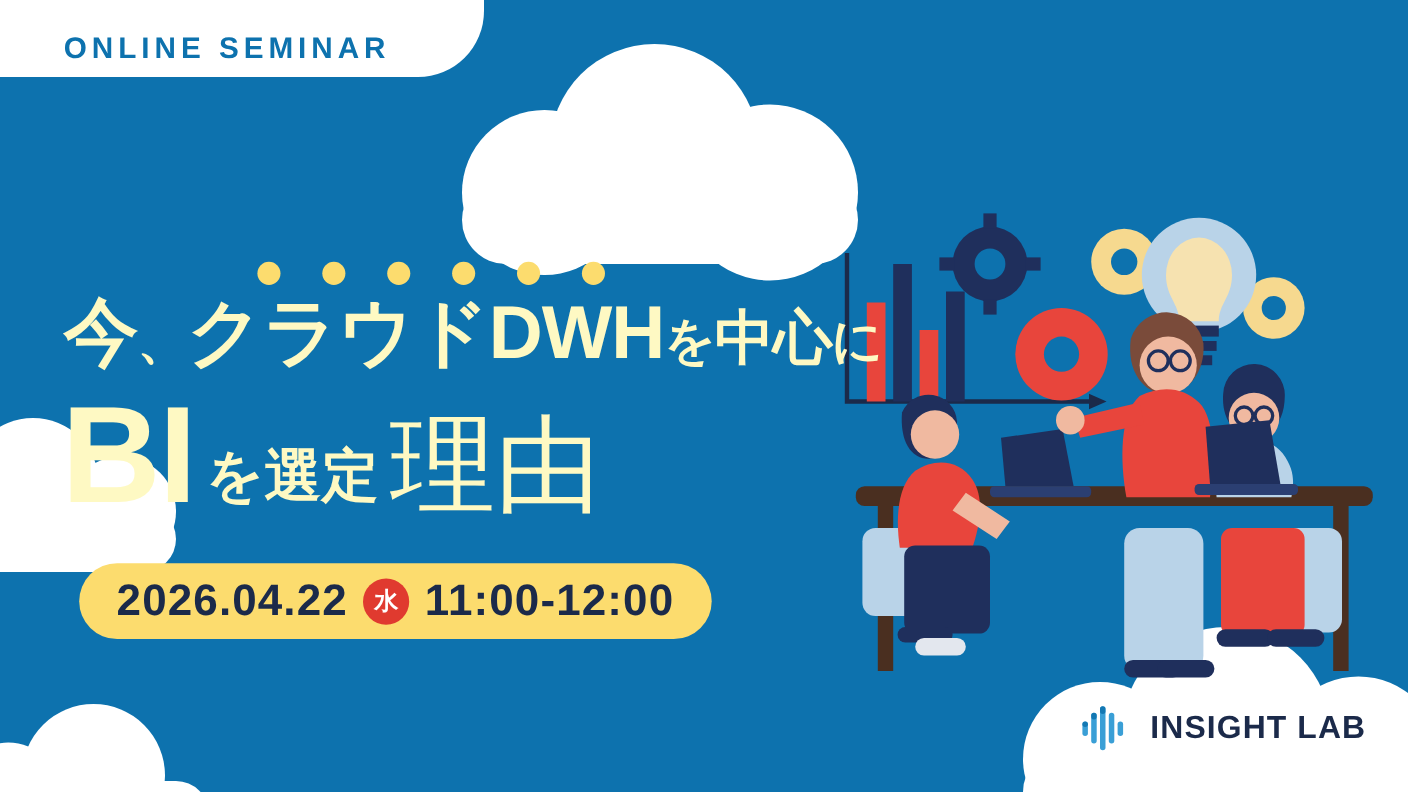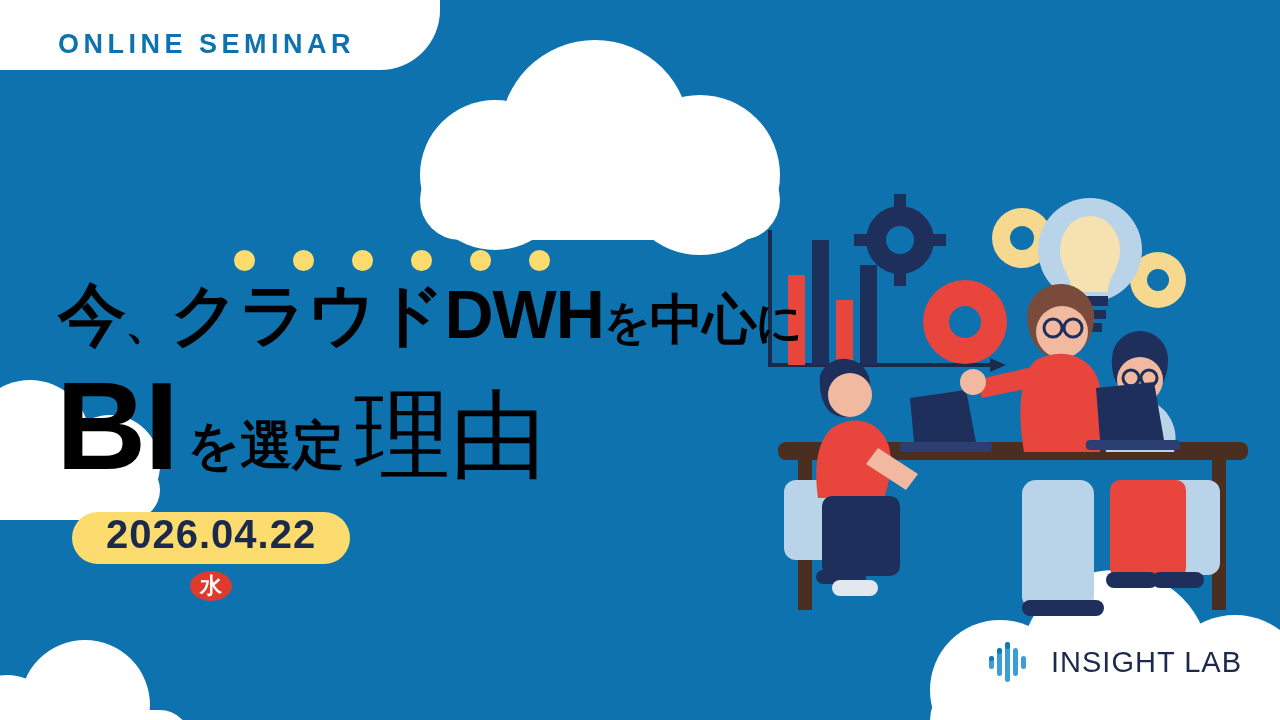--- a/index.html
+++ b/index.html
@@ -48,21 +48,21 @@
     padding:0 0 10px 118px;
   }
   .badge span {
     color:#0d72ae;
     font-size:27px;
     font-weight:bold;
     letter-spacing:4.5px;
   }
 
   
-  .headline { position:absolute; left:52px; top:232px; width:760px; color:#000000; }
+  .headline { position:absolute; left:52px; top:220px; width:760px; color:#fef9c3; }
 
   .dots { position:absolute; left:182px; top:18px; display:flex; gap:38px; }
   .dot { width:21px; height:21px; border-radius:50%; background:#fcdc6e; }
 
   .line1 {
     font-size:68px; font-weight:bold; line-height:1;
     white-space:nowrap; letter-spacing:-1px;
     position:relative; top:48px; left:6px;
   }
   .line1 .sm { font-size:46px; }
@@ -78,39 +78,39 @@
     text-align:right;
   }
   .stackwrap { display:flex; flex-direction:column; align-items:flex-start; margin:0 4px 10px 10px; }
   .stack-top { font-size:52px; font-weight:bold; line-height:1.02; }
   .stack-bot { font-size:47px; font-weight:bold; line-height:1.02; }
   .rest { font-size:96px; font-weight:normal; line-height:1; margin-left:6px; letter-spacing:0px; }
 
   
   .pill {
     position:absolute; left:72px; top:512px;
-    height:52px; padding:0 34px;
+    height:69px; padding:0 34px;
     background:#fcdc6e;
     border-radius:36px;
-    display:flex; align-items:center; gap:14px;flex-direction:column;
+    display:flex; align-items:center; gap:14px;
   }
   .pill .date, .pill .time {
     font-size:40px; font-weight:bold; color:#1b2a4a; letter-spacing:1px;
   }
   .pill .daymark {
     width:42px; height:42px; border-radius:50%;
     background:#e03a2f; color:#fff;
     display:flex; align-items:center; justify-content:center;
     font-size:22px; font-weight:bold;
   }
 
   
   .logo { position:absolute; right:38px; bottom:32px; display:flex; align-items:center; gap:14px; }
   .logo-mark { width:52px; height:52px; }
-  .logo-text { font-size:29px; font-weight:normal; color:#1b2a4a; letter-spacing:1px;text-align:center; }
+  .logo-text { font-size:29px; font-weight:bold; color:#1b2a4a; letter-spacing:1px;text-align:center; }
 
   .art { position:absolute; right:0px; top:180px; width:520px; height:470px; }
 </style>
 </head>
 <body>
 
 <div id="stage">
 
   <div class="cloud-group top-cloud">
     <div class="cloud c1"></div>
@@ -254,20 +254,21 @@
       <span class="stackwrap">
         <span class="stack-top">を選定</span>
       </span>
       <span class="rest">理由</span>
     </div>
   </div>
 
   <div class="pill">
     <span class="date">2026.04.22</span>
     <span class="daymark">水</span>
+    <span class="time">11:00-12:00</span>
   </div>
 
   <div class="logo">
     <span class="logo-mark">
       <svg viewBox="0 0 52 52" width="52" height="52" xmlns="http://www.w3.org/2000/svg">
         <g fill="#3a9fd6">
           <rect x="4" y="20" width="5" height="13" rx="2.5"></rect>
           <rect x="12" y="12" width="5" height="28" rx="2.5"></rect>
           <rect x="20" y="6" width="5" height="40" rx="2.5"></rect>
           <rect x="28" y="12" width="5" height="28" rx="2.5"></rect>

